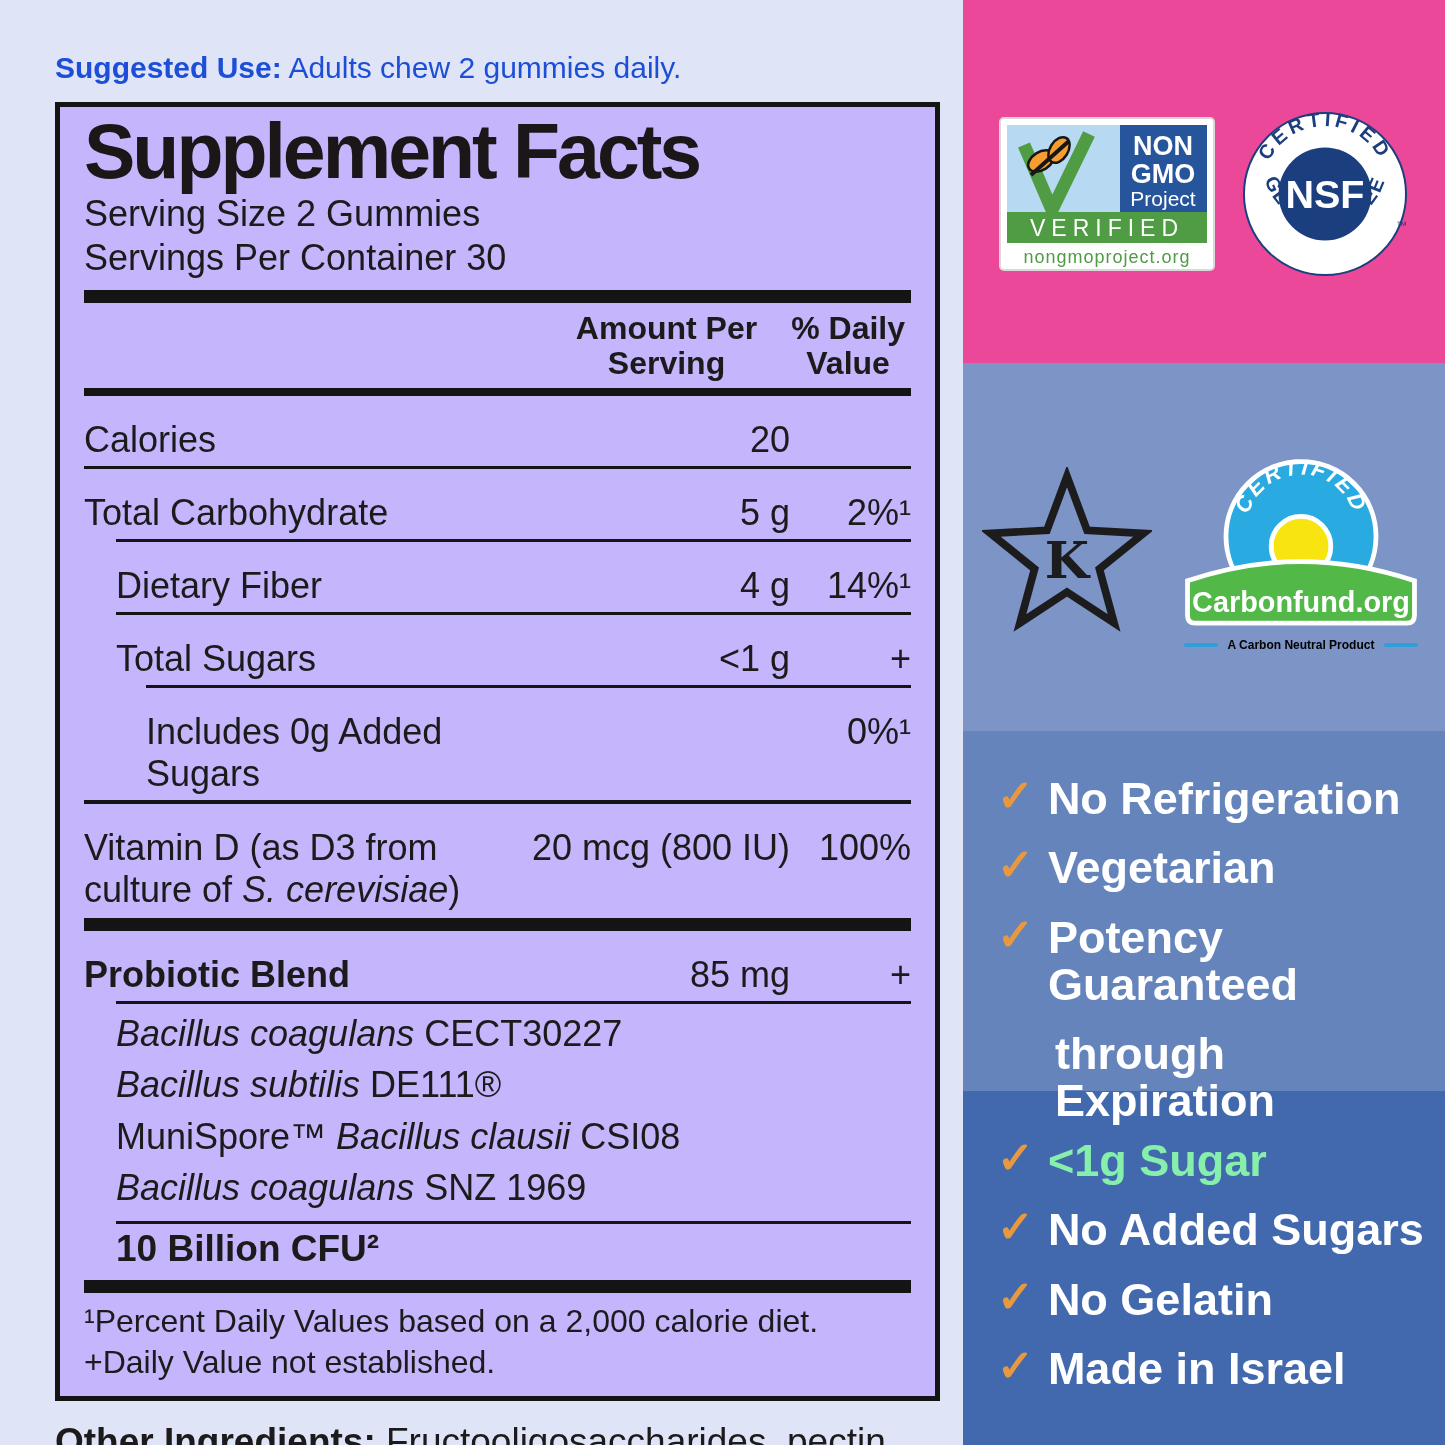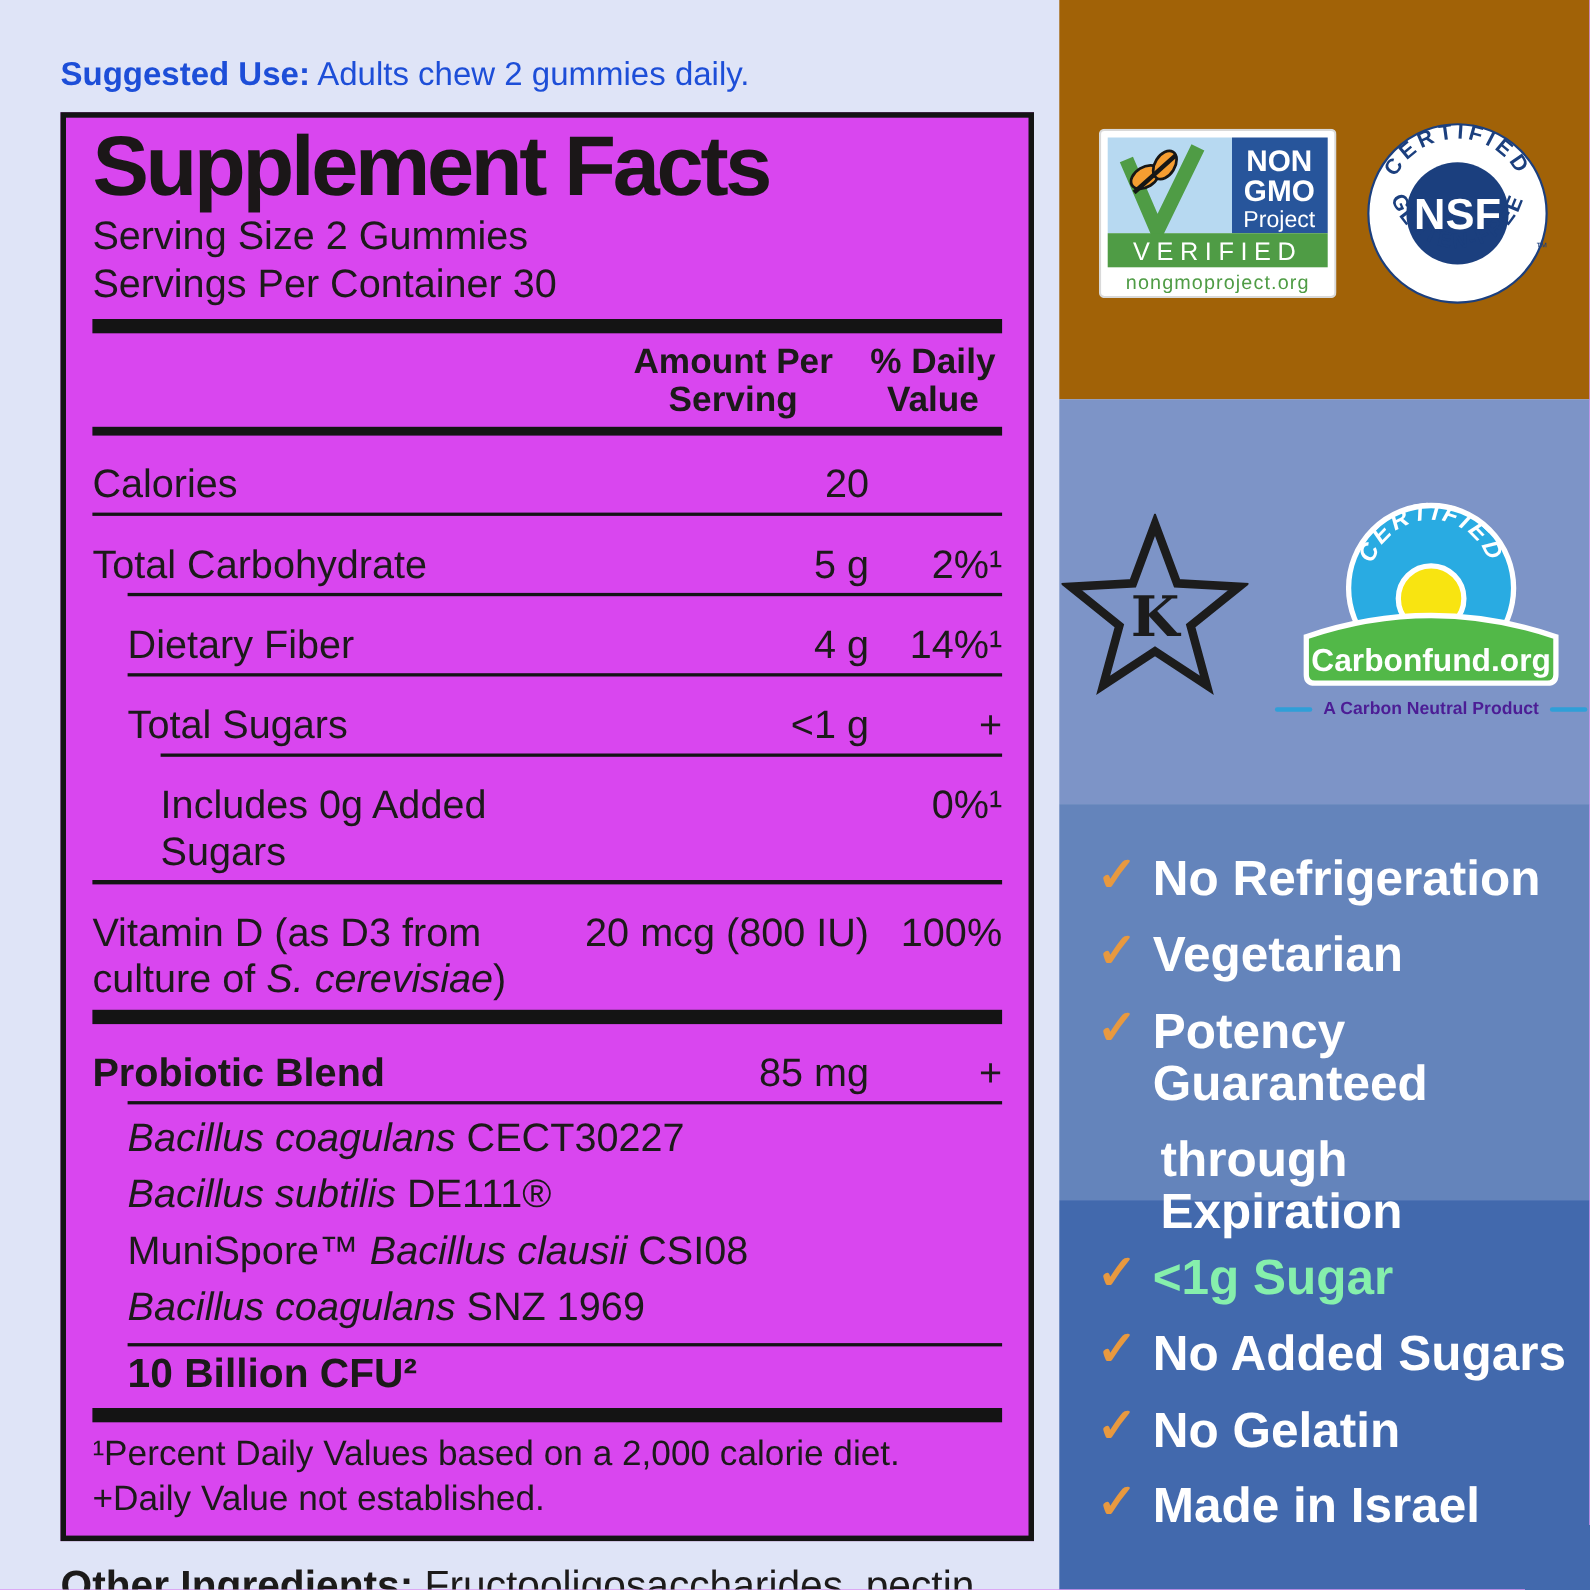--- a/index.html
+++ b/index.html
@@ -1,21 +1,21 @@
 <!DOCTYPE html>
 <html><head>
 <meta charset="utf-8">
 <style>
   html,body{margin:0;padding:0;}
   body{width:1445px;height:1445px;position:relative;font-family:"Liberation Sans",sans-serif;overflow:hidden;background:#dfe4f7;}
   
   .left-col{position:absolute;left:0;top:0;width:963px;height:1445px;background:#dfe4f7;box-sizing:border-box;padding:50px 0 0 55px;color:#1c1a1a;}
   .suggested{font-size:30px;line-height:1.2;color:#1d4ed8;}
   .suggested b{font-weight:700;}
-  .facts-box{margin-top:16px;width:885px;background:#d946ef;border:5px solid #141414;box-sizing:border-box;padding:4px 24px 0;}
+  .facts-box{margin-top:16px;width:885px;background:#c4b5fd;border:5px solid #141414;box-sizing:border-box;padding:4px 24px 0;}
   .facts-title{font-size:77px;font-weight:700;letter-spacing:-3px;line-height:1.05;color:#1b1718;}
   .serving{font-size:36px;line-height:1.22;}
   .bar-thick{height:13px;background:#141414;margin-top:10px;}
   .bar-med{height:8px;background:#141414;}
   .facts-head{display:flex;justify-content:flex-end;gap:34px;padding:8px 6px 6px 0;font-weight:700;font-size:32px;line-height:1.12;text-align:center;}
   .row{display:flex;align-items:baseline;font-size:36px;padding:23px 0 5px;}
   .row .name{flex:1;}
   .amt{width:240px;text-align:right;white-space:nowrap;}
   .dv{width:121px;text-align:right;white-space:nowrap;}
   .hr{border-top:3px solid #141414;}
@@ -28,31 +28,31 @@
   .bold{font-weight:700;}
   .strains{padding:4px 0 8px 32px;font-size:36px;line-height:1.42;}
   .strains i{font-style:italic;}
   .total-row{display:flex;gap:44px;font-weight:700;font-size:37px;padding:4px 0 10px 32px;white-space:nowrap;}
   .foot{font-size:32px;line-height:1.3;padding:8px 0 12px;}
   .other-ing{margin-top:18px;width:880px;font-size:37px;line-height:1.22;}
   .other-ing b{font-weight:700;margin-top:16px;}
   
   .right-col{position:absolute;left:963px;top:0;width:482px;height:1445px;}
   .panel{width:482px;box-sizing:border-box;}
-  .p1{height:363px;background:#a16207;display:flex;align-items:center;justify-content:center;gap:26px;padding-top:24px;}
+  .p1{height:363px;background:#ec4899;display:flex;align-items:center;justify-content:center;gap:26px;padding-top:24px;}
   .p2{height:368px;background:#7d94c7;display:flex;align-items:center;justify-content:center;gap:24px;padding-top:6px;}
   .p3{height:360px;background:#6484bb;padding:44px 0 0 34px;}
   .p4{height:354px;background:#4269ad;padding:46px 0 0 34px;}
   .chk-line{display:flex;align-items:flex-start;margin-bottom:22px;color:#fff;font-weight:700;font-size:45px;line-height:1.05;}
   .chk{color:#e8993f;font-size:44px;font-weight:700;margin-right:14px;transform:translateY(-2px);}
   .chk-cont{padding-left:58px;}
   .orange-item{color:#86efac;}
   .nongmo-card{display:block;}
   .carbon-wrap{display:flex;flex-direction:column;align-items:center;}
-  .carbon-caption{margin-top:10px;display:flex;align-items:center;gap:10px;color:#4c1d95;font-weight:700;font-size:16px;white-space:nowrap;}
+  .carbon-caption{margin-top:10px;display:flex;align-items:center;gap:10px;color:#000000;font-weight:700;font-size:12px;white-space:nowrap;}
   .dash-line{display:inline-block;width:34px;height:4px;background:#2f9fd8;border-radius:2px;}
 </style>
 </head>
 <body>
 
 <div class="left-col">
 
   <div class="suggested"><b>Suggested Use:</b><span> Adults chew 2 gummies daily.</span></div>
 
   <div class="facts-box">

